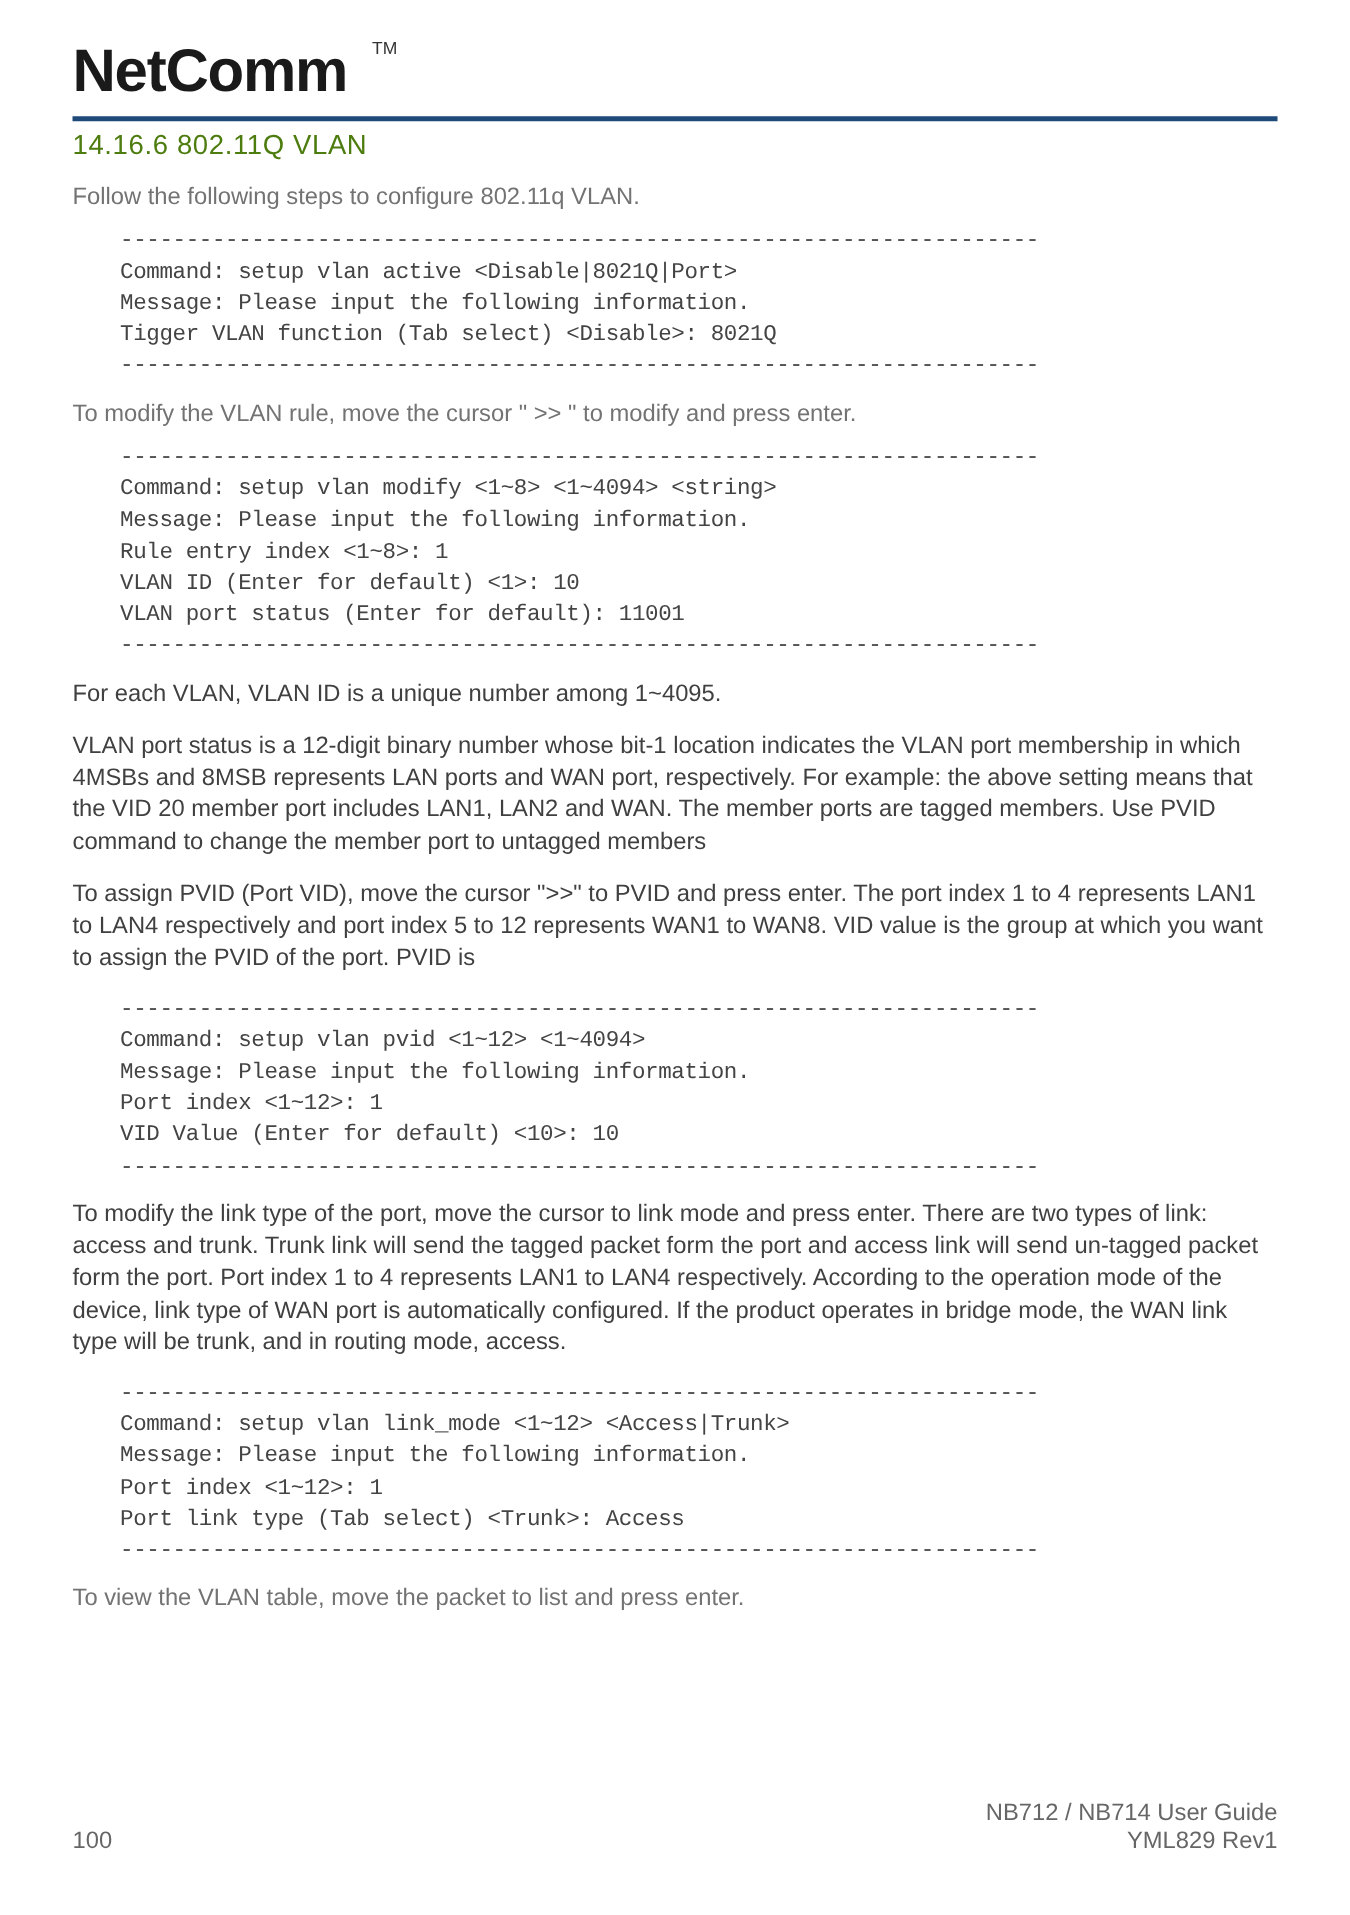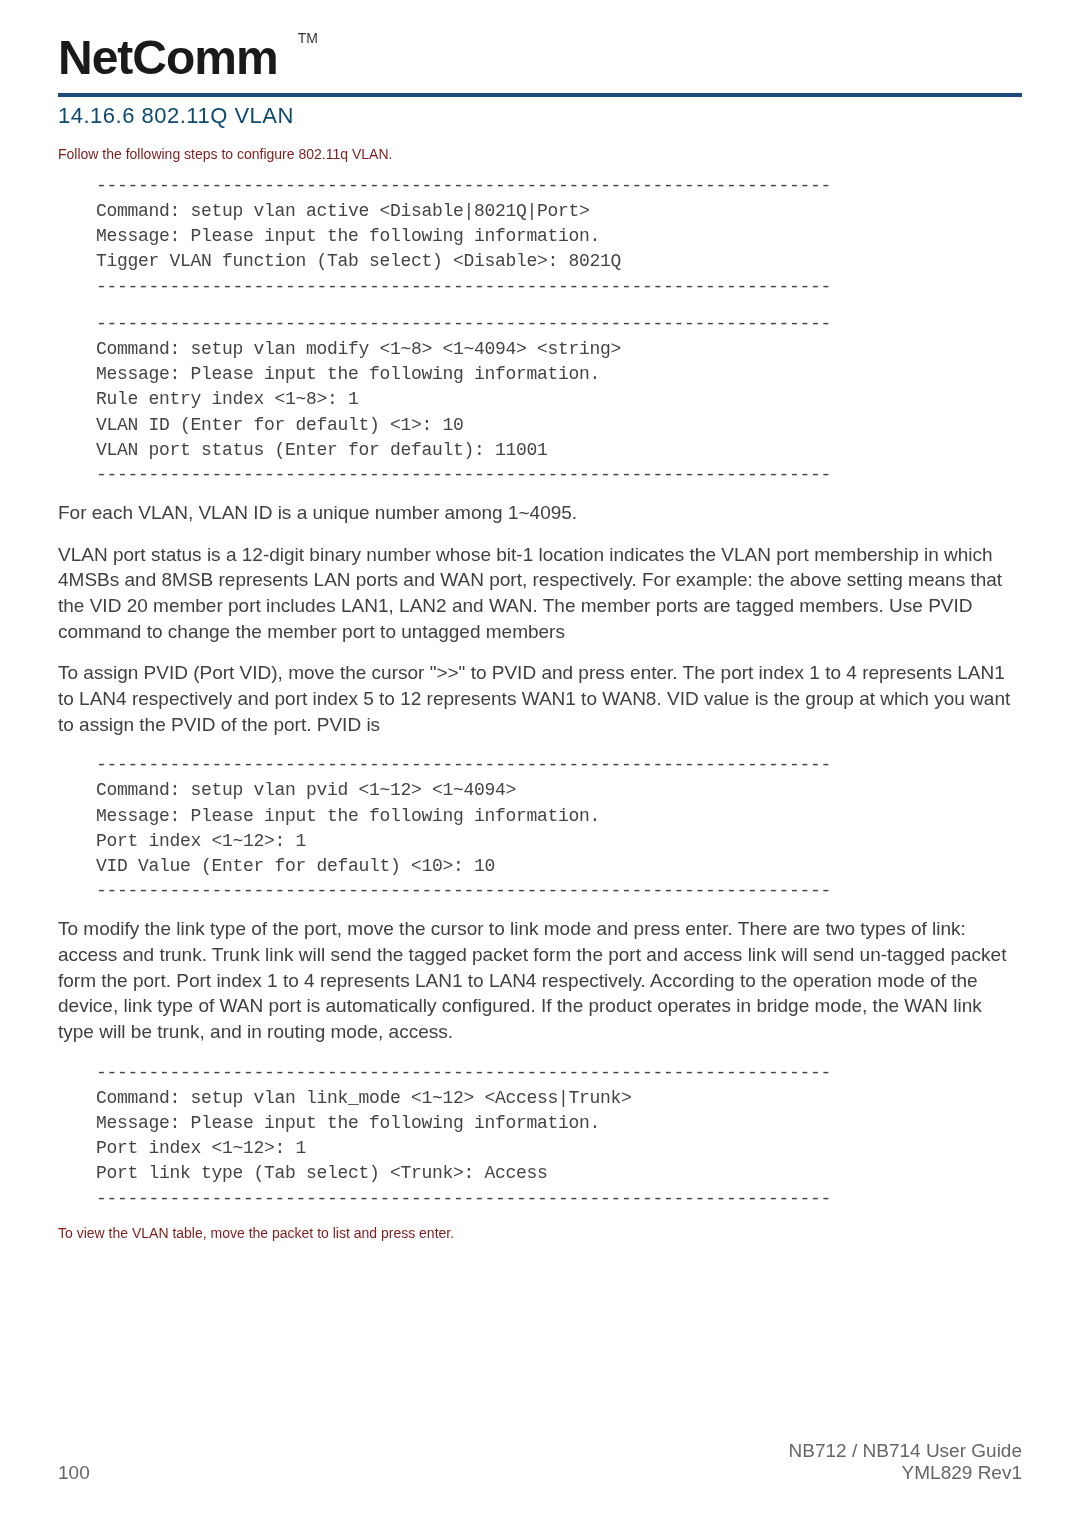--- a/index.html
+++ b/index.html
@@ -36,29 +36,29 @@
       font-weight: normal;
       margin-left: 20px;
       color: #333;
     }
     .header-line {
       height: 4px;
       background: #1e4a7a;
       margin-bottom: 6px;
     }
     .section-heading {
-      color: #0c4a6e;
+      color: #4d7c0f;
       font-size: 22px;
       font-weight: normal;
       letter-spacing: 0.5px;
       margin-bottom: 16px;
     }
     .body-text {
-      font-size: 14px;
-      color: #7f1d1d;
+      font-size: 19px;
+      color: #737373;
       line-height: 1.35;
       margin-bottom: 10px;
       font-weight: normal;
     }
     .code-block {
       font-family: 'Courier New', Courier, monospace;
       font-size: 18px;
       color: #444;
       white-space: pre;
       margin-left: 38px;
@@ -105,20 +105,21 @@
   <div class="section-heading">14.16.6 802.11Q VLAN</div>
 
   <div class="body-text">Follow the following steps to configure 802.11q VLAN.</div>
 
   <div class="code-block">----------------------------------------------------------------------
 Command: setup vlan active &lt;Disable|8021Q|Port&gt;
 Message: Please input the following information.
 Tigger VLAN function (Tab select) &lt;Disable&gt;: 8021Q
 ----------------------------------------------------------------------</div>
 
+  <div class="body-text">To modify the VLAN rule, move the cursor " &gt;&gt; " to modify and press enter.</div>
 
   <div class="code-block">----------------------------------------------------------------------
 Command: setup vlan modify &lt;1~8&gt; &lt;1~4094&gt; &lt;string&gt;
 Message: Please input the following information.
 Rule entry index &lt;1~8&gt;: 1
 VLAN ID (Enter for default) &lt;1&gt;: 10
 VLAN port status (Enter for default): 11001
 ----------------------------------------------------------------------</div>
 
   <div class="paragraph">For each VLAN, VLAN ID is a unique number among 1~4095.</div>

